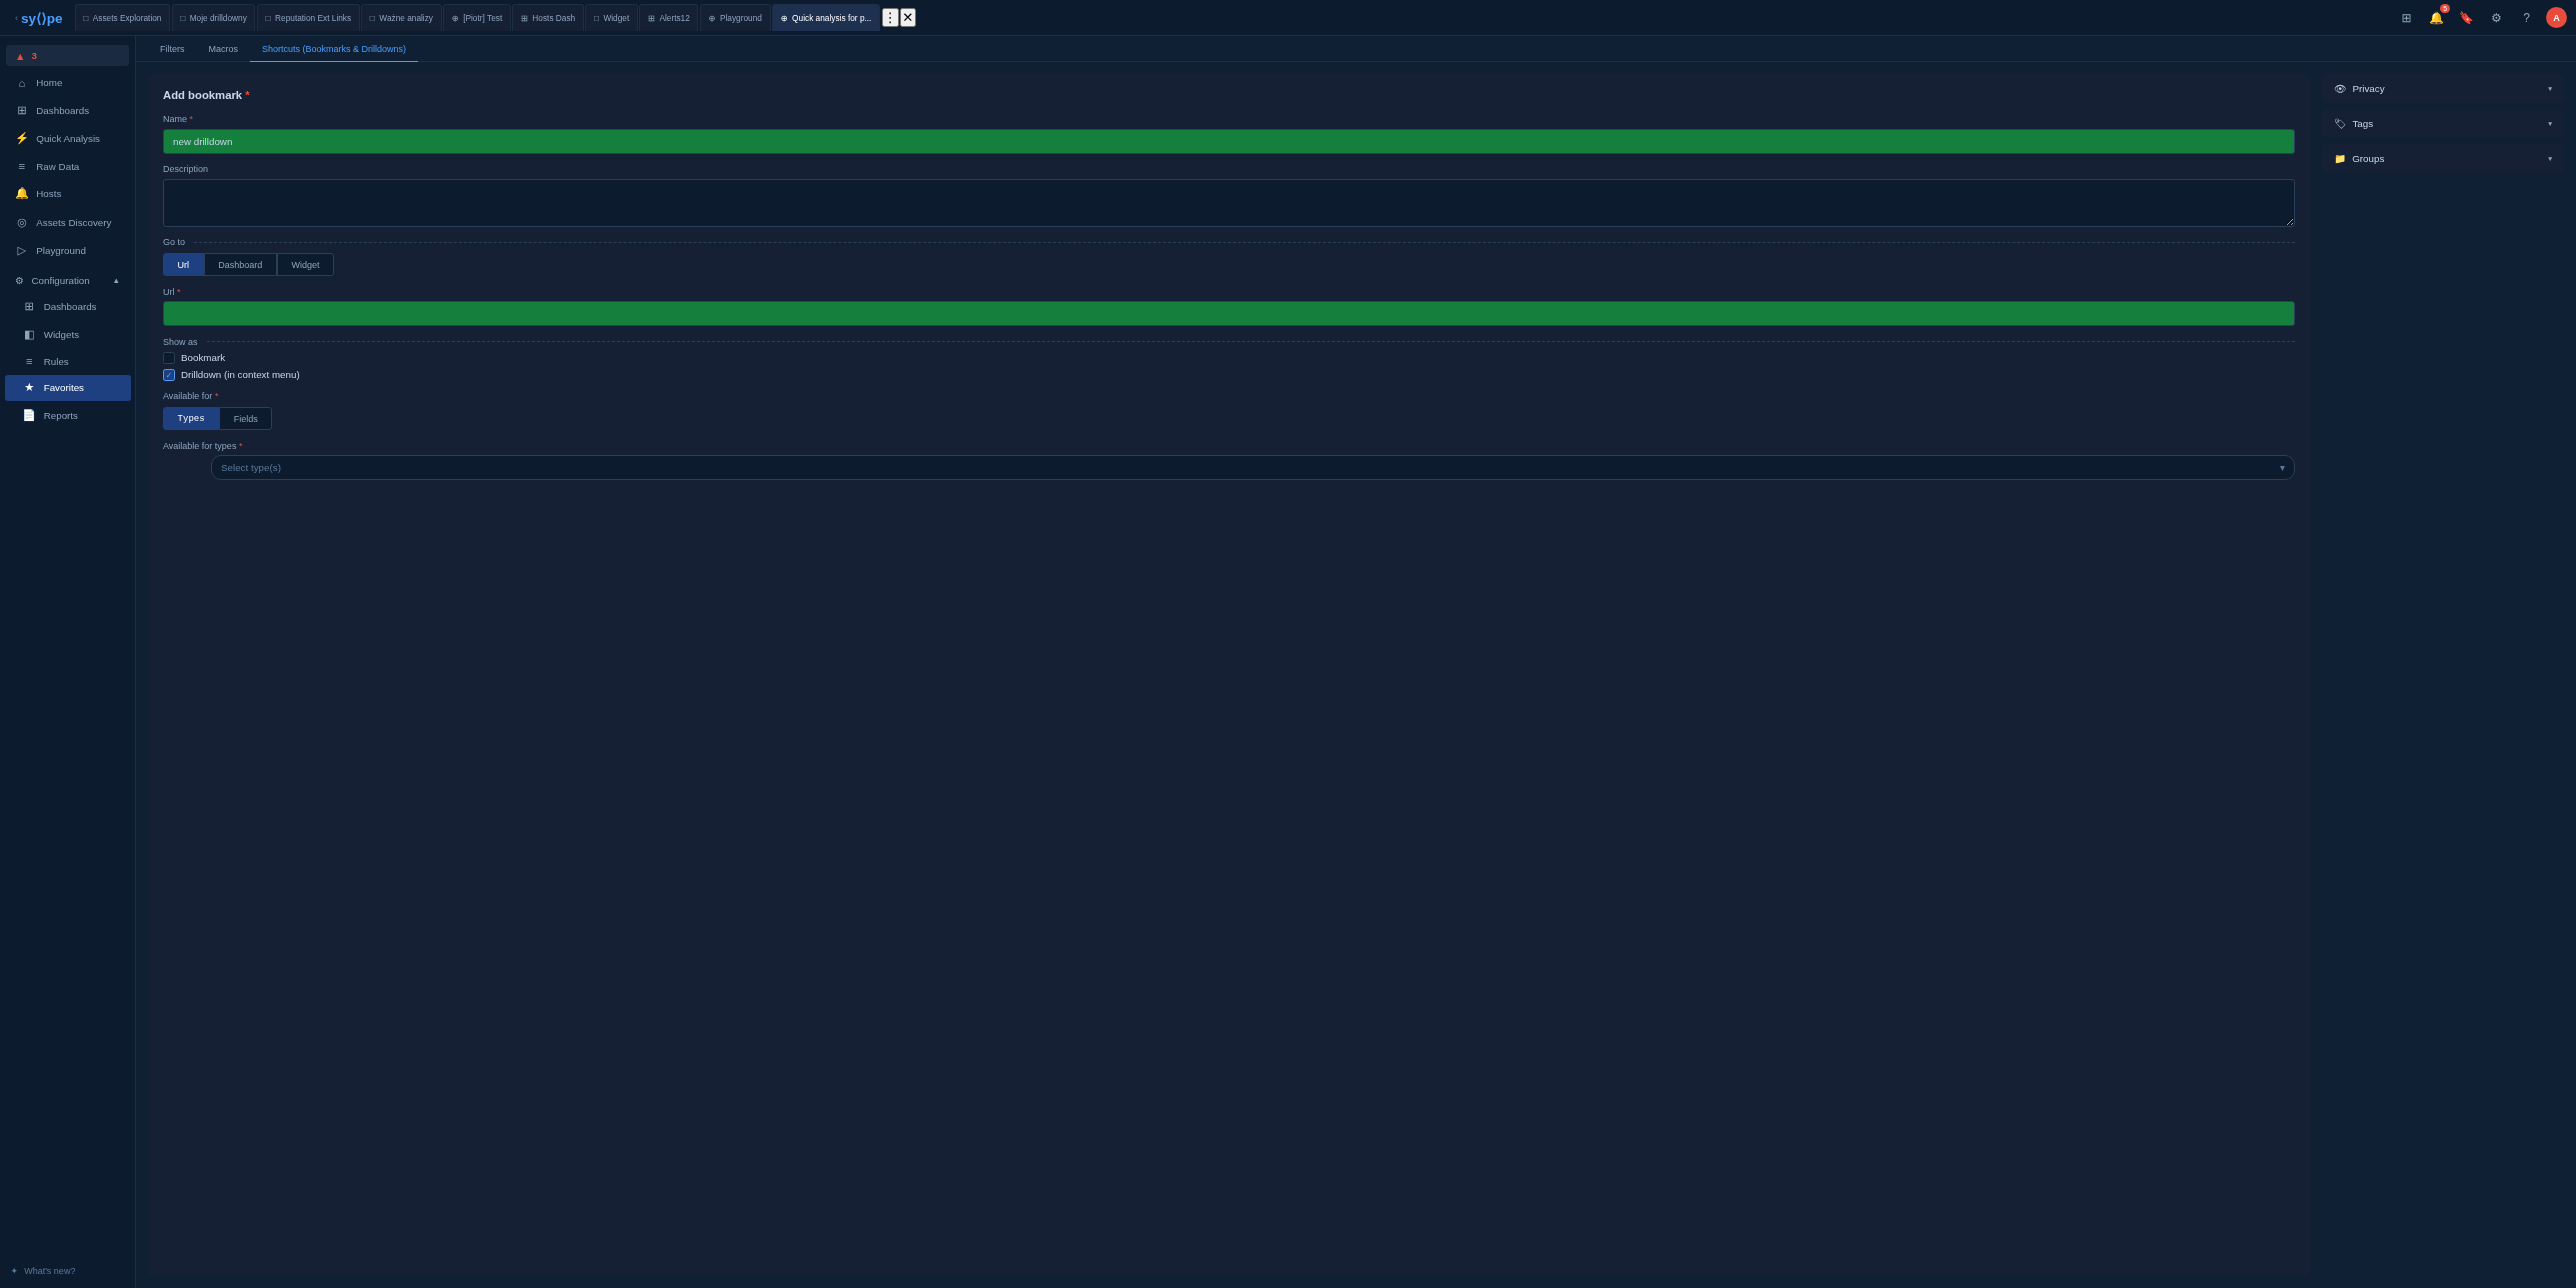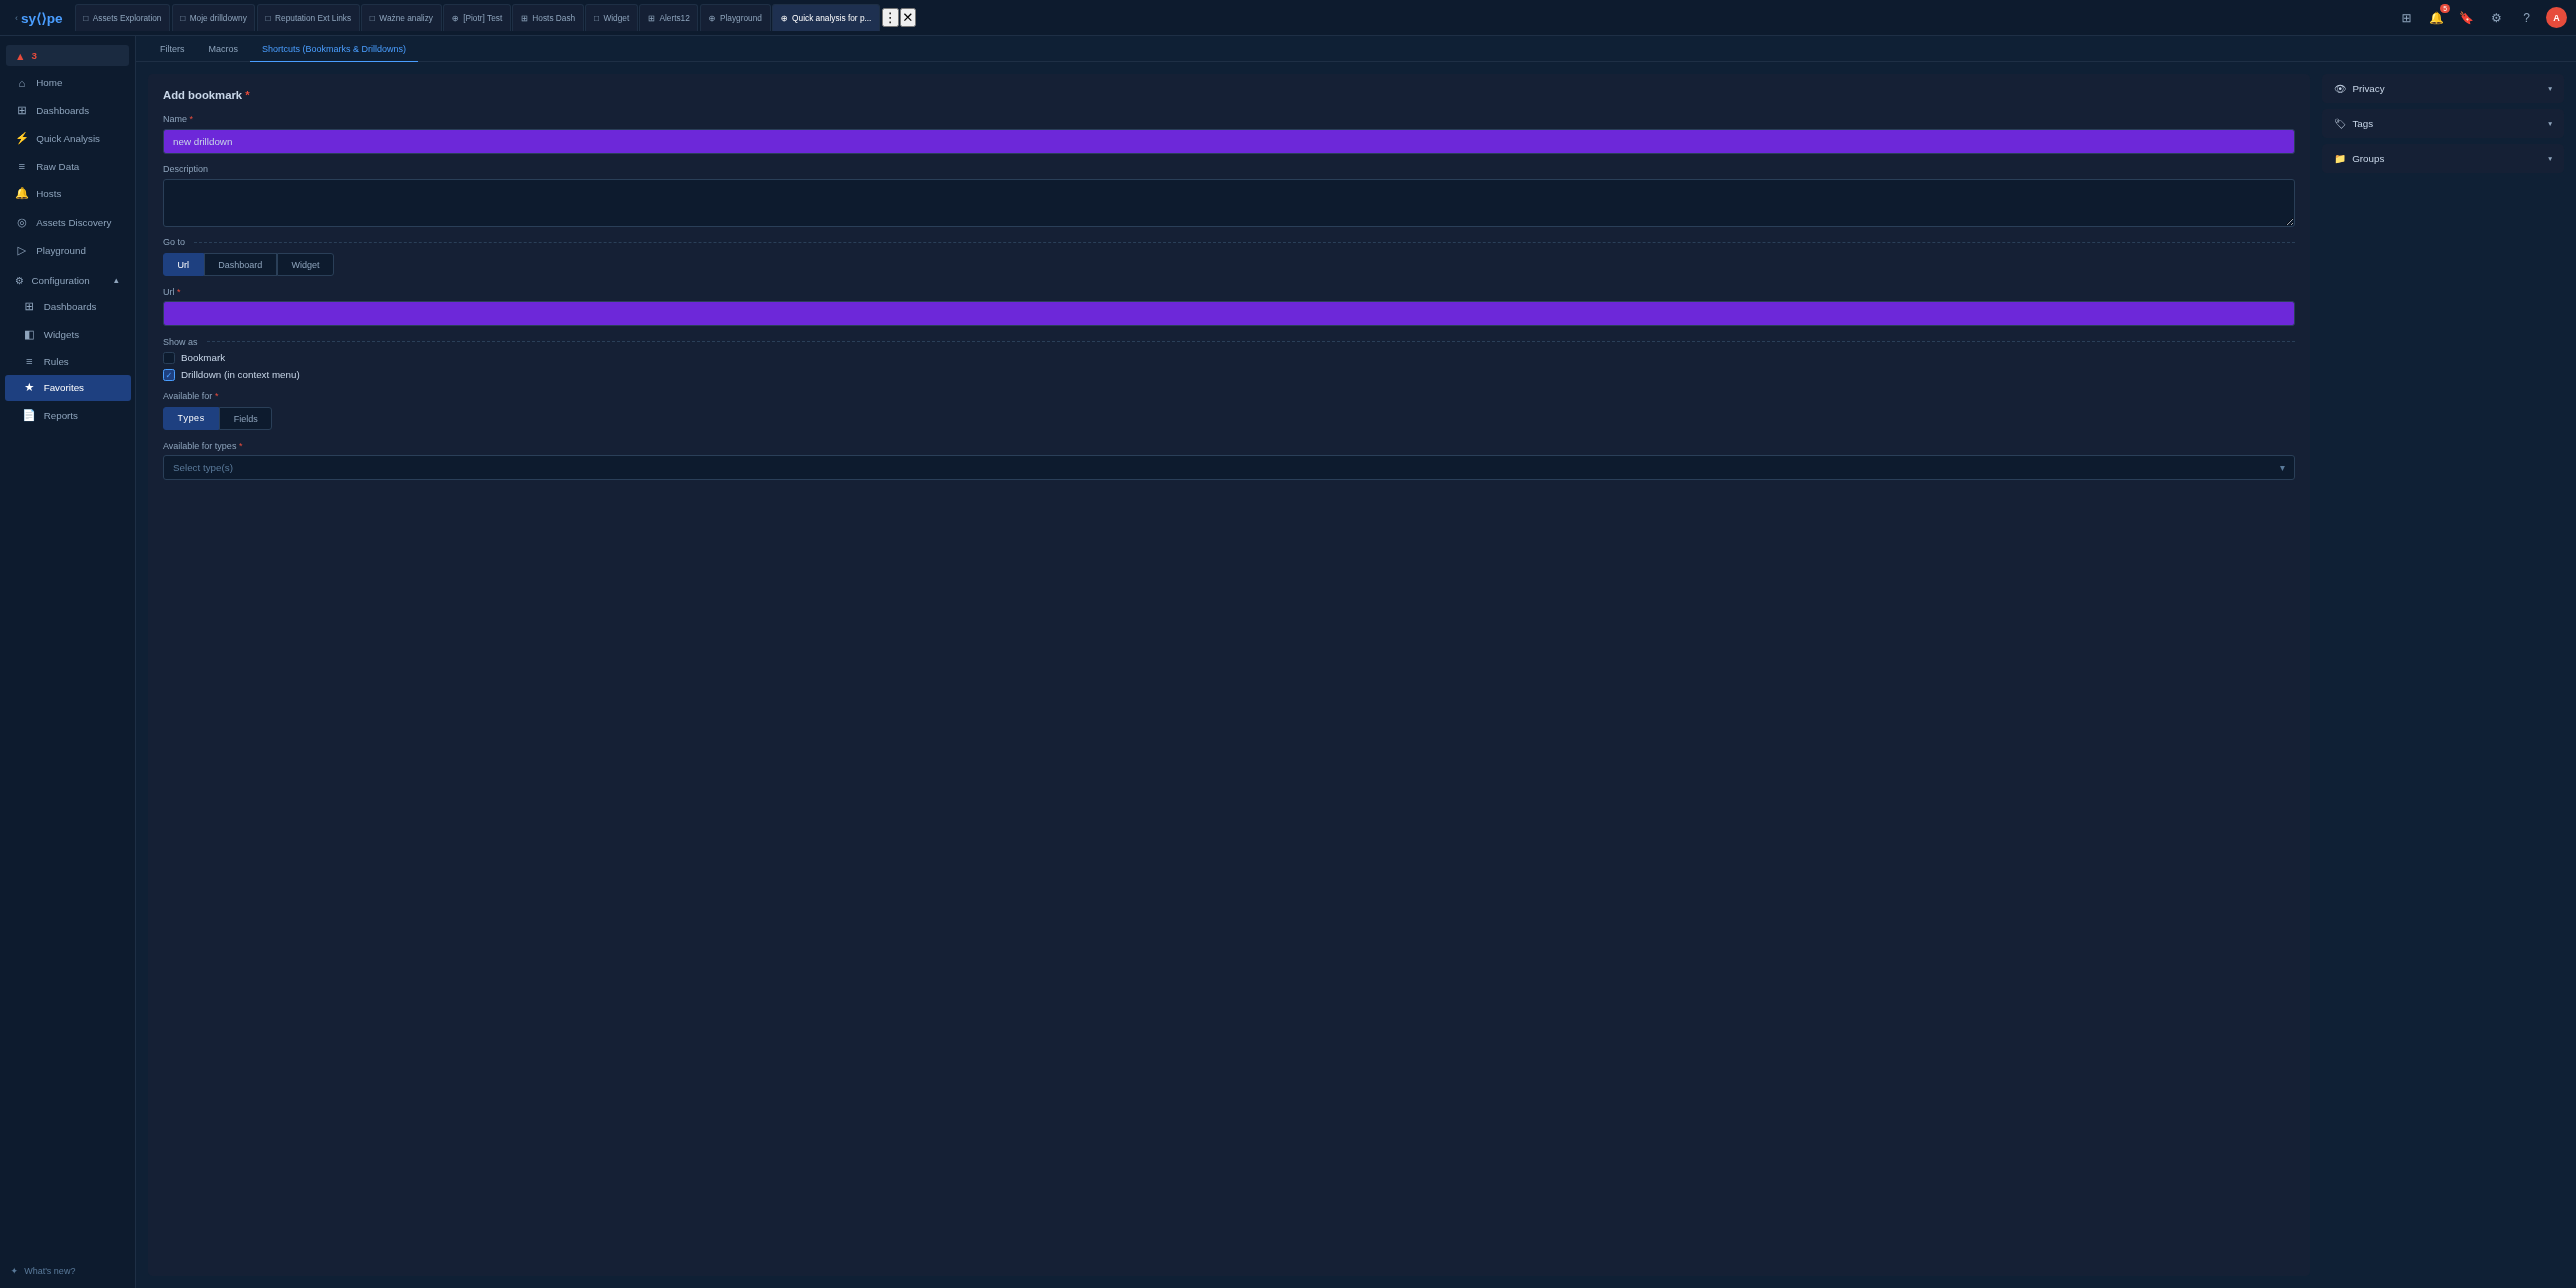--- a/index.html
+++ b/index.html
@@ -222,21 +222,21 @@
       display: flex;
       flex-direction: column;
       gap: 4.5px;
     }
     .form-label {
       font-size: 9px;
       color: #8ea4bc;
     }
     .form-label .required { color: #e74c3c; }
     .form-input {
-      background: #6d28d9;
+      background: #15803d;
       border: 0.8px solid #2a3f58;
       border-radius: 3px;
       padding: 6px 9px;
       color: #c8d6e8;
       font-size: 9.8px;
       outline: none;
       width: 100%;
     }
     .form-textarea {
       background: #0d1b2e;
@@ -308,28 +308,29 @@
       background: #0d1b2e;
       color: #8ea4bc;
     }
     .avail-btn:first-child { border-radius: 3px 0 0 3px; font-family: Liberation Mono, monospace; }
     .avail-btn:last-child { border-radius: 0 3px 3px 0; }
     .avail-btn.active { background: #1e4080; color: #fff; border-color: #1e4080; }
 
     .select-dropdown {
       background: #0d1b2e;
       border: 0.8px solid #2a3f58;
-      border-radius: 3px;
+      border-radius: 10px;
       padding: 6px 9px;
       color: #5a7a9a;
       font-size: 9.8px;
       display: flex;
       align-items: center;
       justify-content: space-between;
       cursor: pointer;
+      margin-left: 48px;
     }
 
     
     .form-sidebar {
       width: 242px;
       display: flex;
       flex-direction: column;
       gap: 6px;
       flex-shrink: 0;
     }

